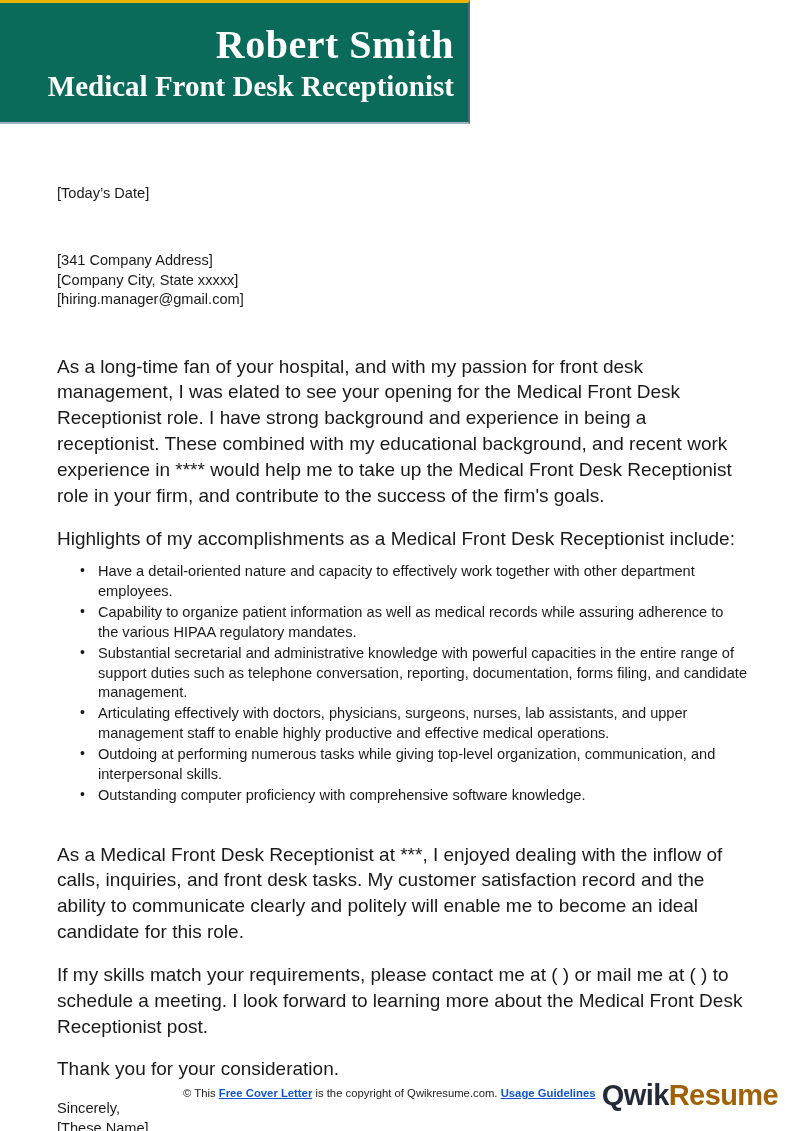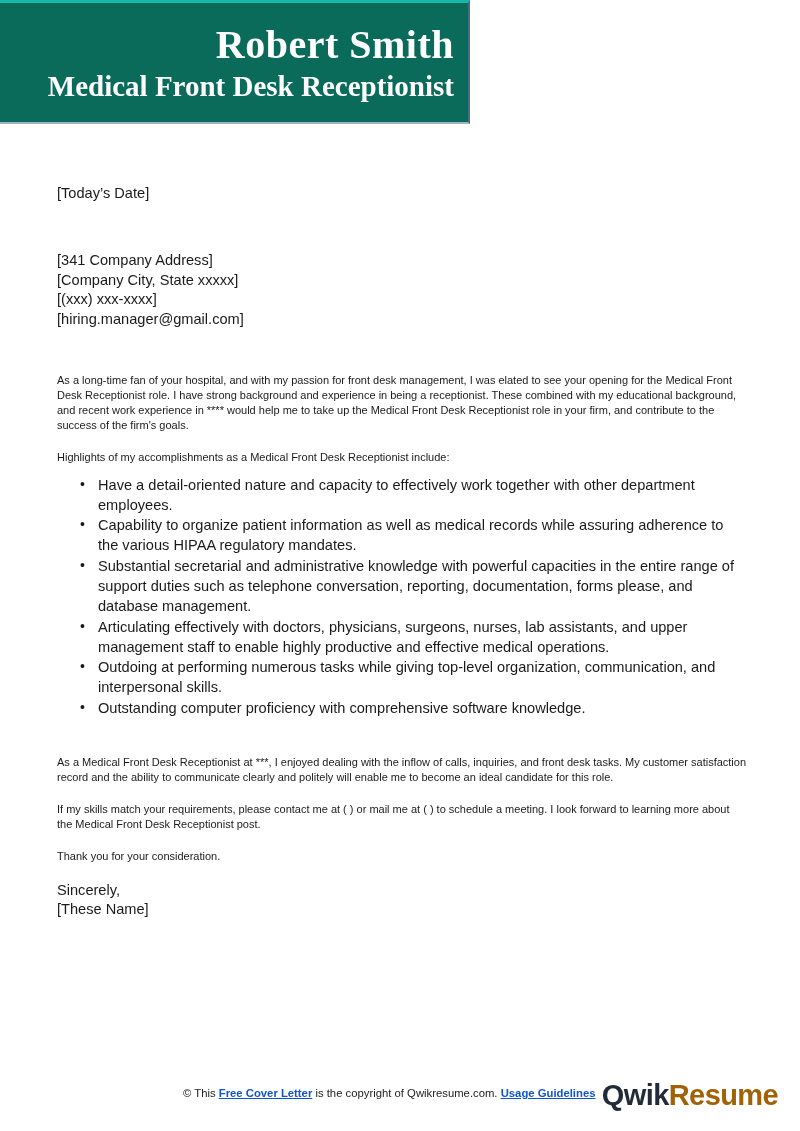--- a/index.html
+++ b/index.html
@@ -17,21 +17,21 @@
   }
 
   
   .header-banner {
     position: absolute;
     left: 0;
     top: 0;
     width: 470px;
     height: 124px;
     background: #0a6b5b;
-    border-top: 3px solid #14b8a6;
+    border-top: 3px solid #eab308;
     border-right: 2px solid #4a6b84;
     border-bottom: 2px solid #9fb3c4;
     box-sizing: border-box;
     display: flex;
     flex-direction: column;
     justify-content: center;
     align-items: flex-end;
     padding-right: 14px;
   }
   .candidate-name {
@@ -78,21 +78,21 @@
     margin: 0;
     line-height: 1.33;
   }
   .salutation {
     margin: 0 0 17px 0;
     font-size: 14.6px;
     line-height: 1.33;
   }
   p.para {
     margin: 0 0 17px 0;
-    font-size: 11px;
+    font-size: 19px;
     line-height: 1.36;
     text-align: left;
   }
   p.para.tight {
     margin-bottom: 11px;
   }
 
   ul.highlights {
     margin: 0 0 17px 0;
     padding: 0 0 0 41px;
@@ -166,33 +166,32 @@
   <div class="candidate-title">Medical Front Desk Receptionist</div>
 </div>
 
 <div class="letter-body">
 
   <div class="line-block date-line">[Today’s Date]</div>
 
   <div class="line-block recipient-block">
     <div>[341 Company Address]</div>
     <div>[Company City, State xxxxx]</div>
-    <div>[(xxx) xxx-xxxx]</div>
     <div>[hiring.manager@gmail.com]</div>
   </div>
 
 
   <p class="para">As a long-time fan of your hospital, and with my passion for front desk management, I was elated to see your opening for the Medical Front Desk Receptionist role. I have strong background and experience in being a receptionist. These combined with my educational background, and recent work experience in **** would help me to take up the Medical Front Desk Receptionist role in your firm, and contribute to the success of the firm's goals.</p>
 
   <p class="para tight">Highlights of my accomplishments as a Medical Front Desk Receptionist include:</p>
 
   <ul class="highlights">
     <li>Have a detail-oriented nature and capacity to effectively work together with other department employees.</li>
     <li>Capability to organize patient information as well as medical records while assuring adherence to the various HIPAA regulatory mandates.</li>
-    <li>Substantial secretarial and administrative knowledge with powerful capacities in the entire range of support duties such as telephone conversation, reporting, documentation, forms please, and database management.</li>
+    <li>Substantial secretarial and administrative knowledge with powerful capacities in the entire range of support duties such as telephone conversation, reporting, documentation, forms filing, and candidate management.</li>
     <li>Articulating effectively with doctors, physicians, surgeons, nurses, lab assistants, and upper management staff to enable highly productive and effective medical operations.</li>
     <li>Outdoing at performing numerous tasks while giving top-level organization, communication, and interpersonal skills.</li>
     <li>Outstanding computer proficiency with comprehensive software knowledge.</li>
   </ul>
 
   <div class="spacer-before-closing"></div>
 
   <p class="para">As a Medical Front Desk Receptionist at ***, I enjoyed dealing with the inflow of calls, inquiries, and front desk tasks. My customer satisfaction record and the ability to communicate clearly and politely will enable me to become an ideal candidate for this role.</p>
 
   <p class="para">If my skills match your requirements, please contact me at ( ) or mail me at ( ) to schedule a meeting. I look forward to learning more about the Medical Front Desk Receptionist post.</p>

